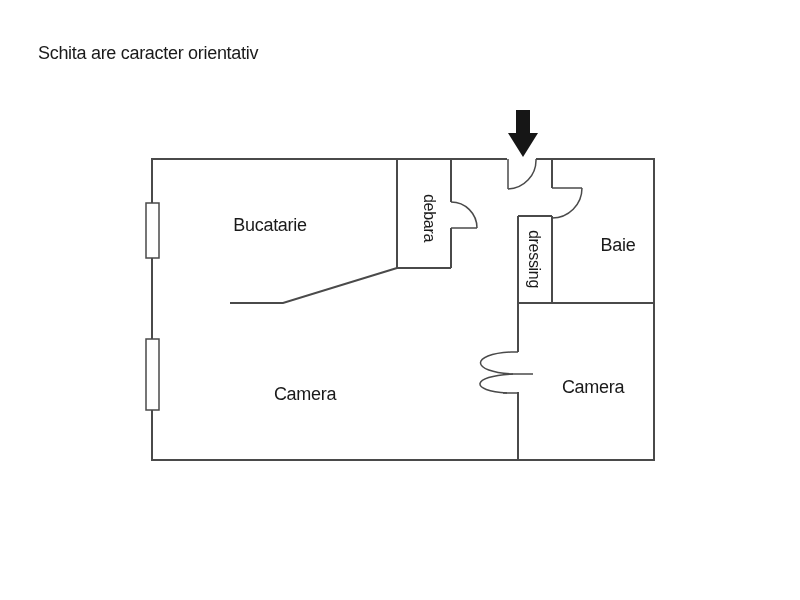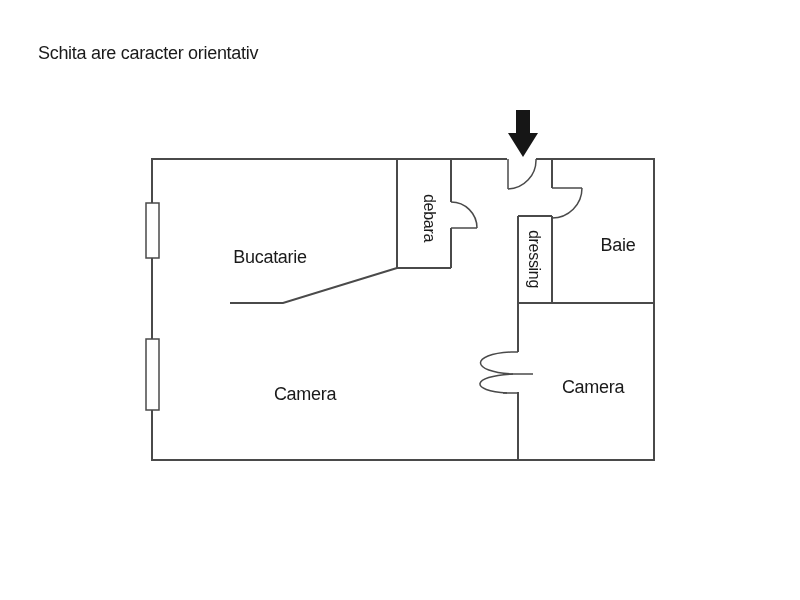--- a/index.html
+++ b/index.html
@@ -109,21 +109,21 @@
     </g>
     <g>
       <rect class="window-rect" x="146" y="339" width="13" height="71"></rect>
     </g>
 
     <g>
       <polygon class="arrow-fill" points="516,110 530,110 530,133 538,133 523,157 508,133 516,133"></polygon>
     </g>
   </svg>
 
-  <div class="room-label" style="left:270px; top:225px;margin-top:32px;">Bucatarie</div>
+  <div class="room-label" style="left:270px; top:225px;">Bucatarie</div>
 
   <div class="room-label vertical" style="left:429px; top:218px;">debara</div>
 
   <div class="room-label vertical" style="left:534px; top:259px;">dressing</div>
 
   <div class="room-label" style="left:618px; top:245px;text-align:center;">Baie</div>
 
   <div class="room-label" style="left:305px; top:394px;">Camera</div>
 
   <div class="room-label" style="left:593px; top:387px;">Camera</div>

